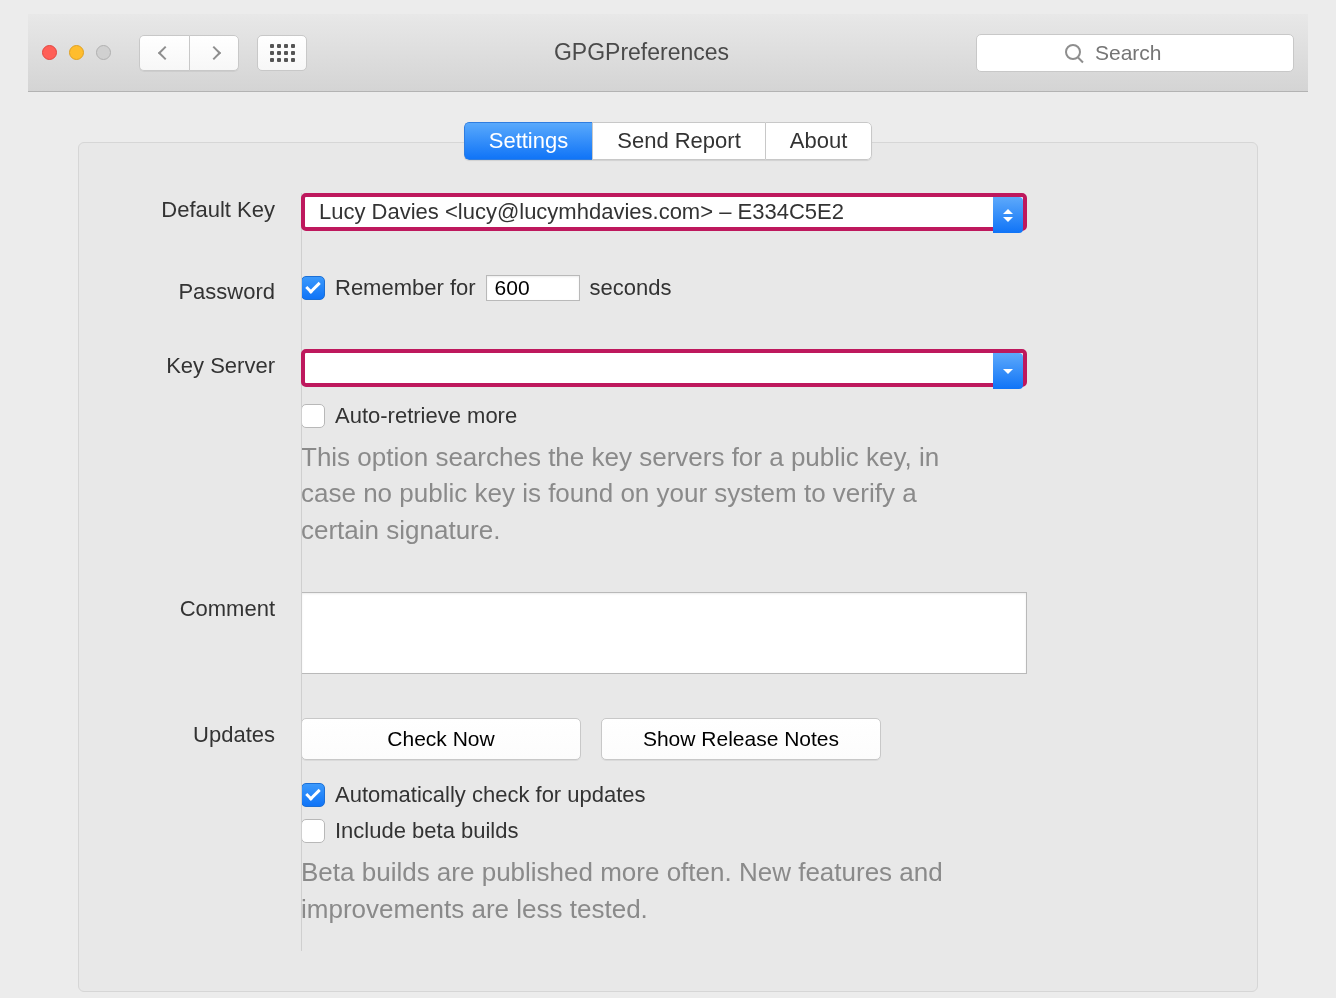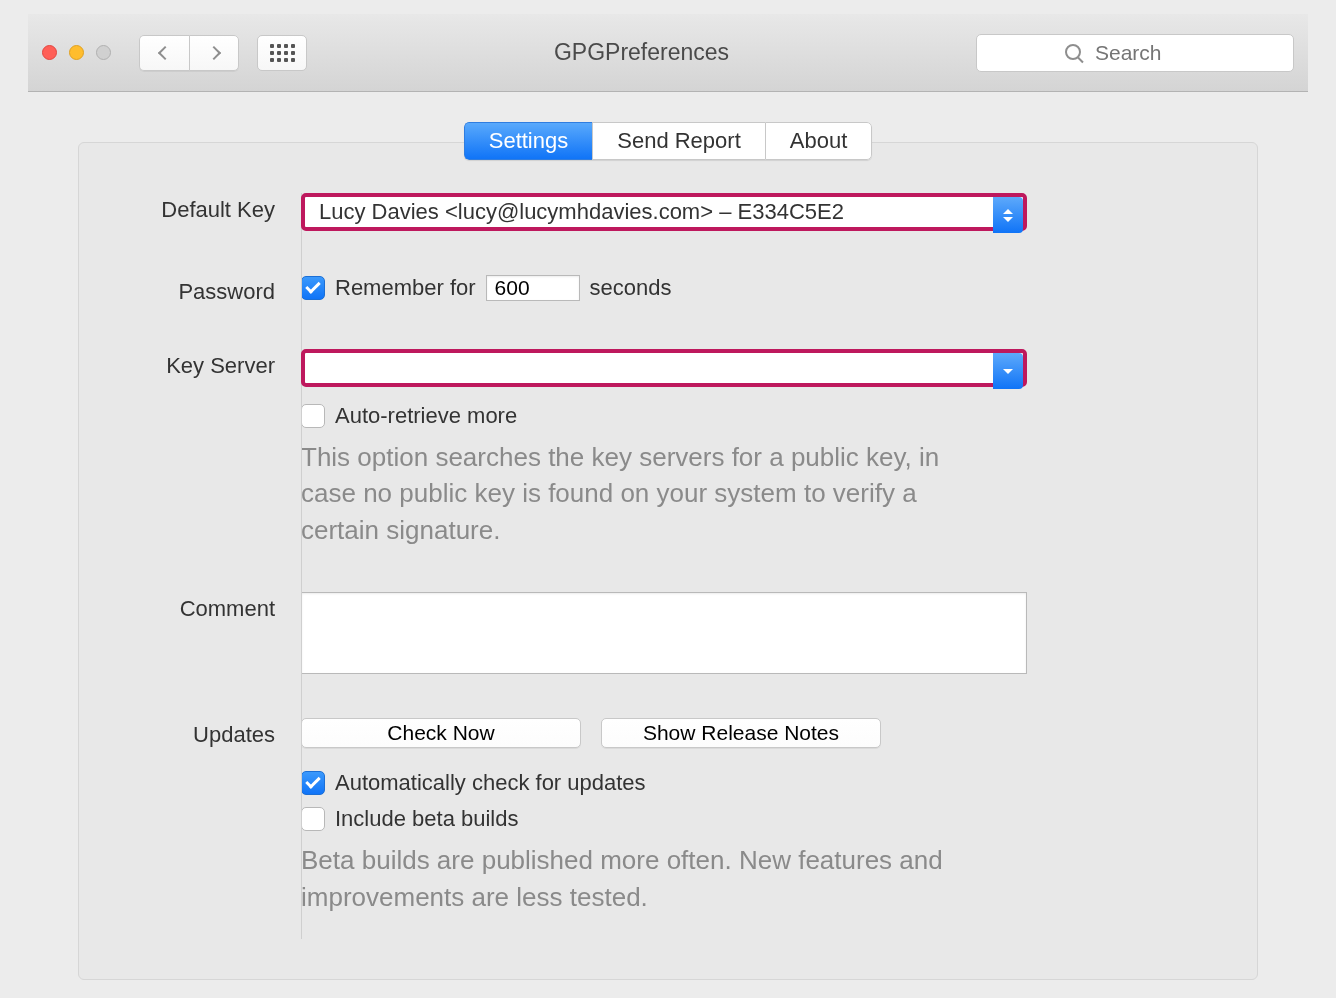--- a/index.html
+++ b/index.html
@@ -317,21 +317,21 @@
       justify-content: space-between;
       align-items: center;
       width: 100%;
       max-width: 726px;
     }
     .updates-btns {
       display: flex;
       gap: 20px;
     }
     .updates-btns .mac-button {
-      padding: 2px 38px;
+      padding: 8px 38px;
     }
     .chevron {
       display: inline-block;
       width: 10px;
       height: 10px;
       border-top: 2.5px solid #8e8e8e;
       border-right: 2.5px solid #8e8e8e;
     }
     .chevron.left { transform: rotate(-135deg); }
     .chevron.right { transform: rotate(45deg); }

